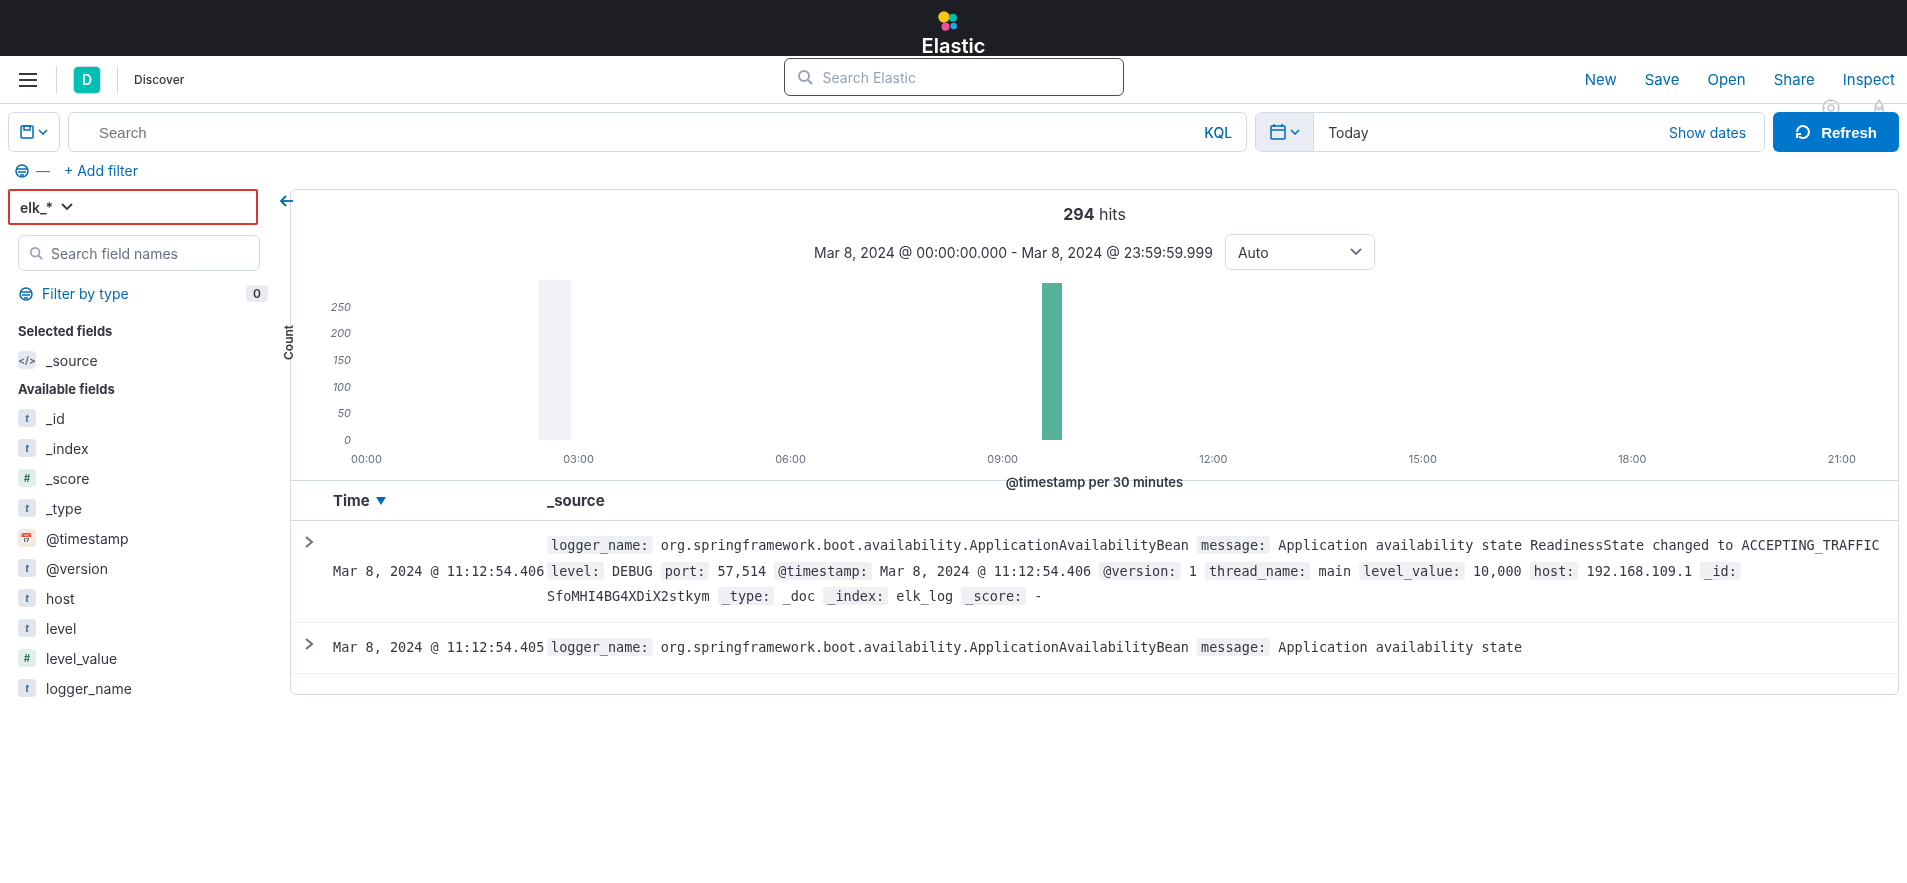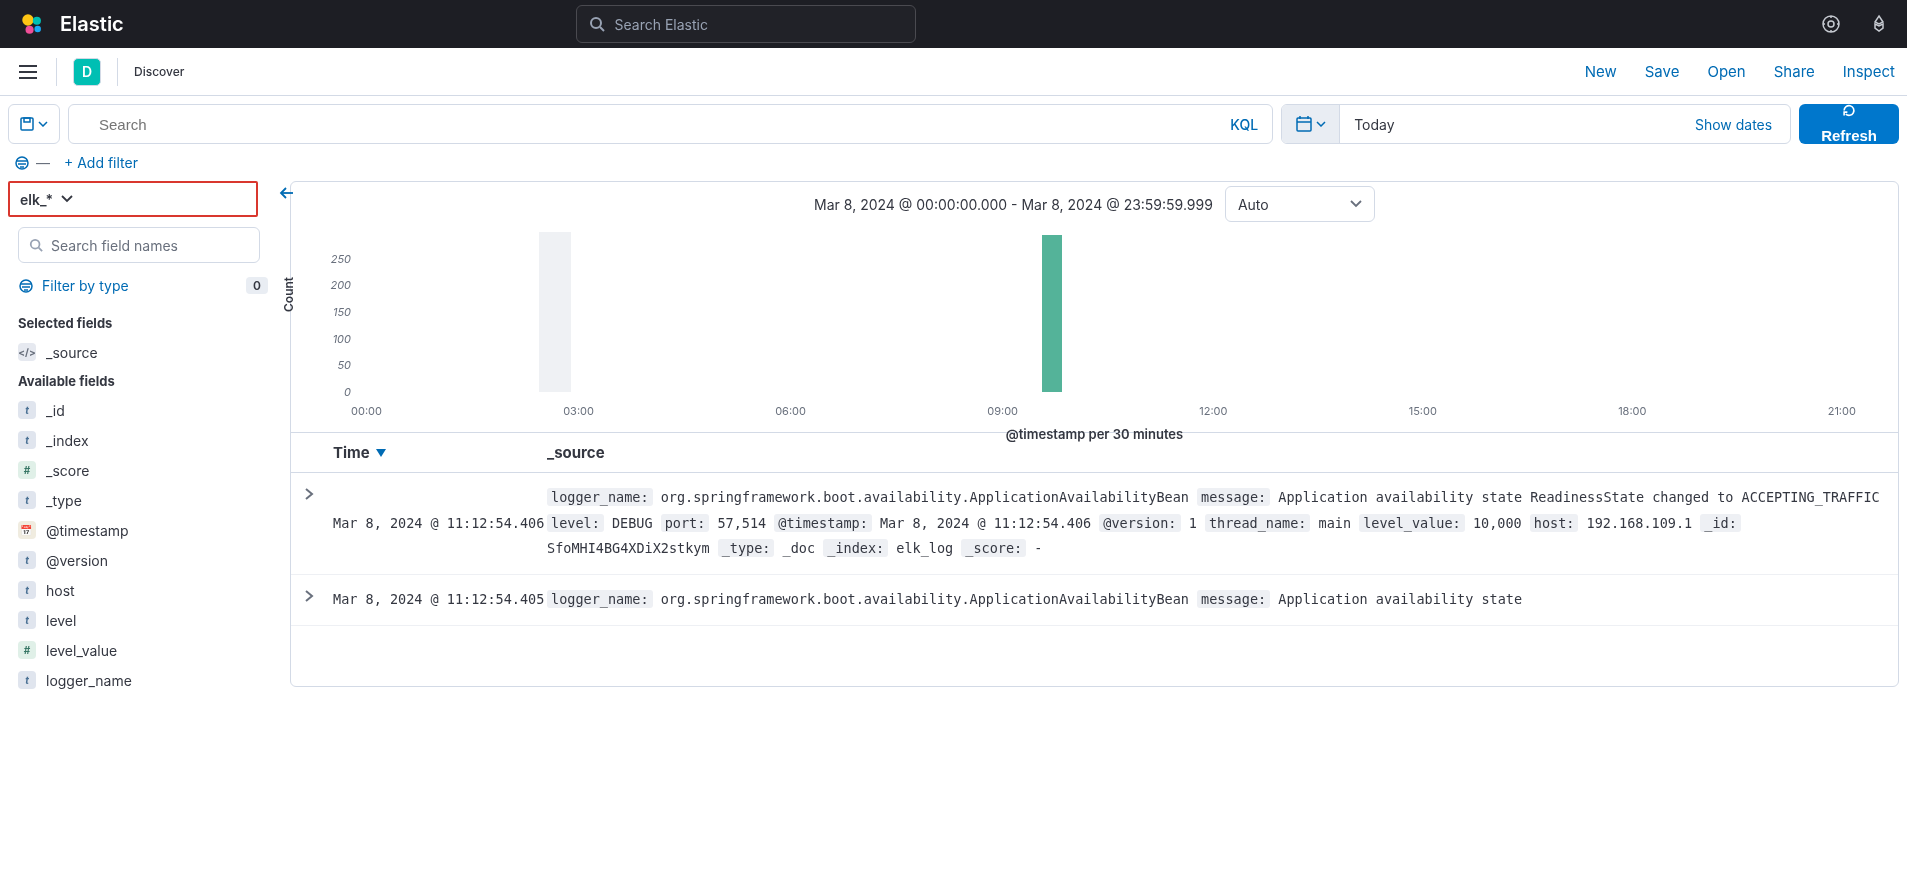--- a/index.html
+++ b/index.html
@@ -1,18 +1,18 @@
 <!DOCTYPE html>
 <html><head>
 <meta charset="utf-8">
 <style>
   * { box-sizing: border-box; margin: 0; padding: 0; }
   body { font-family: Inter, -apple-system, BlinkMacSystemFont, "Segoe UI", Helvetica, Arial, sans-serif; font-size: 14px; color: #343741; background:#fff; width:1907px; }
   
-  .top-header { background:#1d1e24; height:48px; display:flex; align-items:center; color:#fff; padding:17px 16px; }
+  .top-header { background:#1d1e24; height:56px; display:flex; align-items:center; color:#fff; padding:8px 16px;flex-direction:column; }
   .logo { width:32px; height:32px; display:flex; align-items:center; justify-content:center; margin-right:12px;}
   .brand { font-size:20px; font-weight:600; }
   .global-search { margin:0 auto; width:340px; }
   .global-search-inner { border:1px solid #4a4a50; border-radius:6px; height:38px; display:flex; align-items:center; padding:0 12px; color:#98a2b3; background:rgba(255,255,255,0.02);}
   .global-search-inner svg { margin-right:10px; }
   .top-right { display:flex; align-items:center; gap:24px; margin-left:auto; color:#98a2b3;}
   .top-right-icon { width:24px; height:24px; display:flex; align-items:center; justify-content:center;}
   
   .page-header { height:48px; border-bottom:1px solid #d3dae6; display:flex; align-items:center; padding:0 12px;}
   .hamburger { width:32px; height:32px; display:flex; align-items:center; justify-content:center; margin-right:12px;}
@@ -24,21 +24,21 @@
   
   .query-row { display:flex; gap:8px; padding:8px 8px 0 8px; align-items:stretch;}
   .save-query-btn { border:1px solid #d3dae6; border-radius:6px; width:52px; display:flex; align-items:center; justify-content:center; gap:4px; background:#fff;}
   .search-box { flex:1; border:1px solid #d3dae6; border-radius:6px; display:flex; align-items:center; padding:0 30px; height:40px; position:relative;}
   .search-box input { border:none; outline:none; font-size:15px; flex:1; color:#69707d;}
   .kql { position:absolute; right:14px; color:#006bb4; font-weight:500;}
   .date-picker { display:flex; border:1px solid #d3dae6; border-radius:6px; height:40px; overflow:hidden; width:510px;}
   .date-icon { background:#e9edf3; width:58px; display:flex; align-items:center; justify-content:center; gap:4px; border-right:1px solid #d3dae6; color:#006bb4;}
   .date-label { flex:1; display:flex; align-items:center; padding:0 14px;}
   .show-dates { color:#006bb4; padding:0 18px; display:flex; align-items:center;}
-  .refresh-btn { background:#07c; color:#fff; border:none; border-radius:6px; height:40px; padding:0 22px; display:flex; align-items:center; gap:10px; font-size:15px; font-weight:600;flex-direction:column;}
+  .refresh-btn { background:#07c; color:#fff; border:none; border-radius:6px; height:40px; padding:0 22px; display:flex; align-items:center; gap:10px; font-size:15px; font-weight:600;}
   
   .filter-row { display:flex; align-items:center; gap:14px; padding:10px 14px; }
   .filter-icon { color:#006bb4; display:flex; align-items:center; gap:6px;}
   .add-filter { color:#006bb4; }
   
   .main { display:flex; }
   .sidebar { width:290px; padding:0 12px 0 8px; position:relative;}
   .collapse-icon { position:absolute; right:-4px; top:4px; color:#006bb4;}
   .index-select { border:2px solid #d9372e; border-radius:2px; height:36px; display:flex; align-items:center; padding:0 10px; font-weight:600; margin-bottom:10px; width:250px;}
   .index-select svg { margin-left:8px;}
@@ -283,20 +283,24 @@
         <div class="field-item">
           <span class="field-token tok-t">
             <i>t</i>
           </span>
           <span>logger_name</span>
         </div>
       </div>
   </div>
 
   <div class="content">
+    <div class="hits">
+      <b>294</b>
+      <span> </span><span>hits</span>
+    </div>
     <div class="range-row">
       <span>Mar 8, 2024 @ 00:00:00.000 - Mar 8, 2024 @ 23:59:59.999</span>
       <div class="interval-select">
         <span>Auto</span>
         <svg width="12" height="8" viewBox="0 0 12 8" fill="none" stroke="#69707d" stroke-width="1.8">
             <path d="M1 1l5 5 5-5"></path>
           </svg>
       </div>
     </div>
 

